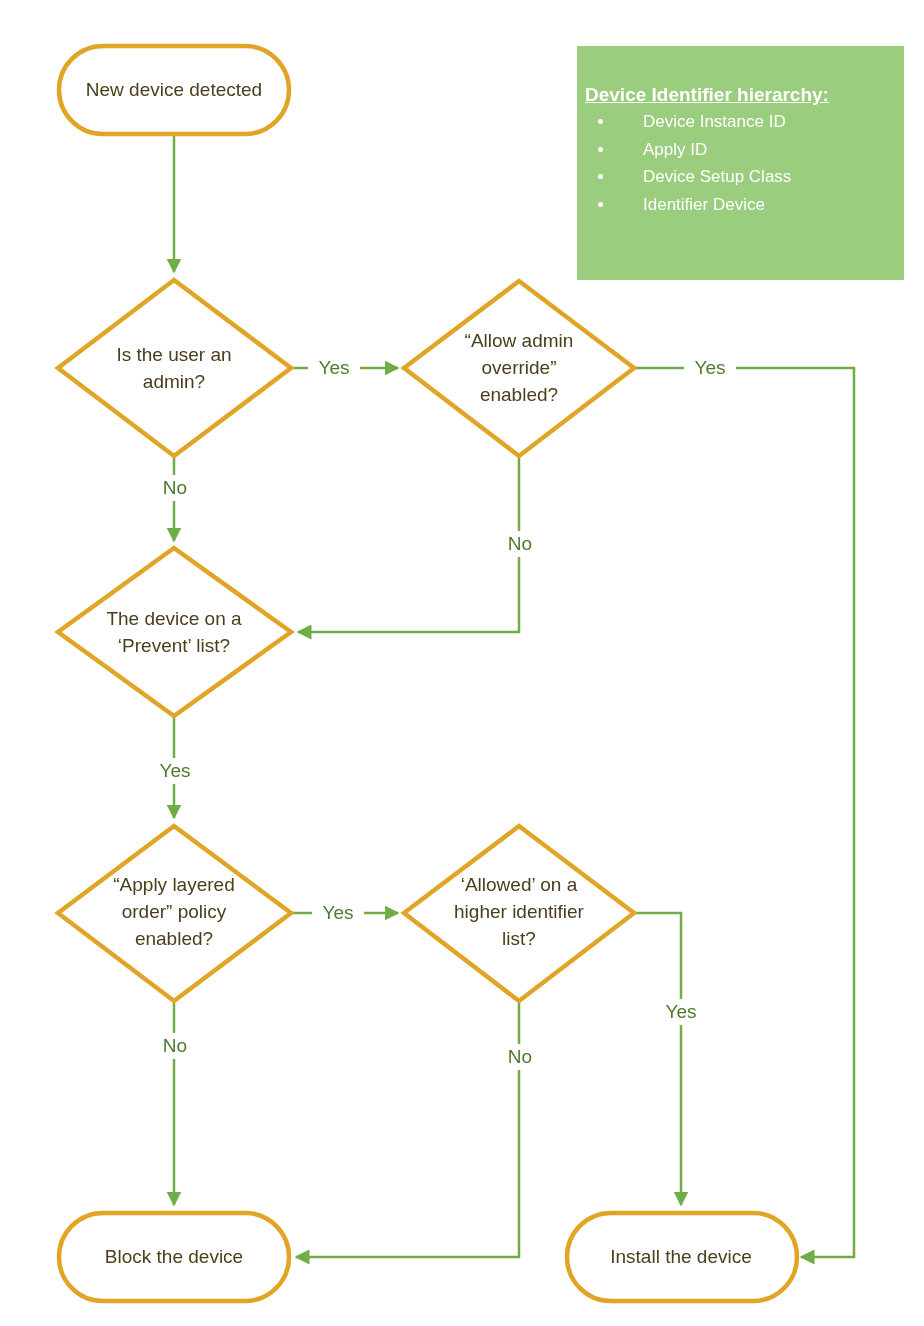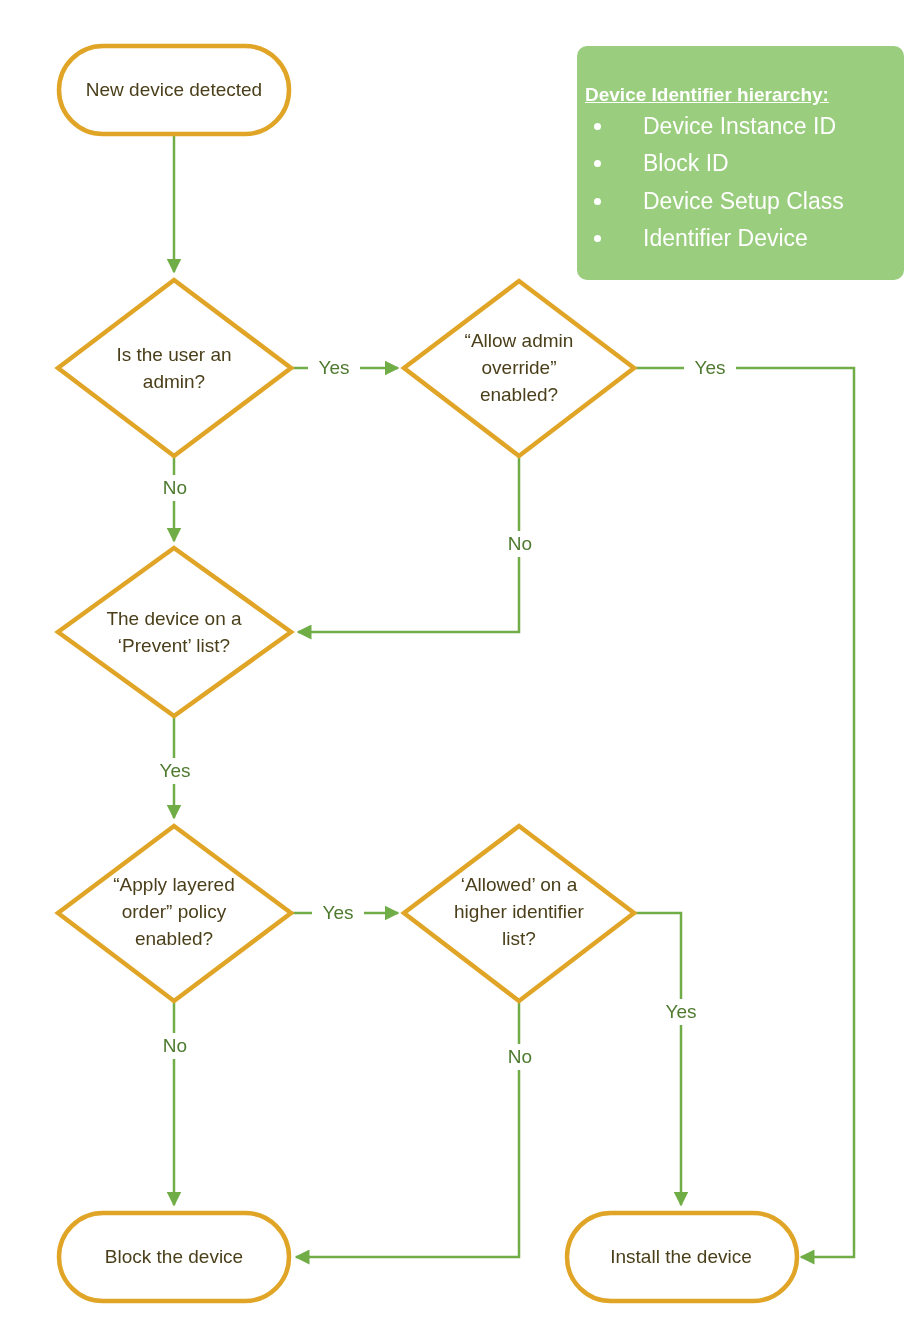--- a/index.html
+++ b/index.html
@@ -21,40 +21,39 @@
   .edge-label{
     fill:#4e7a2f;
     font-family:"Liberation Sans","DejaVu Sans",sans-serif;
     font-size:19px;
     text-anchor:middle;
     dominant-baseline:middle;
   }
   .legend-box{
     position:absolute;
     background:#9ACD7E;
-    border-radius:10px;
   }
   .legend-title{
     color:#ffffff;
     font-size:19px;
     font-weight:bold;
     text-decoration:underline;
     margin:0 0 2px 0;
     padding:0;
     white-space:nowrap;
   }
   .legend-list{
     list-style:disc;
     color:#ffffff;
     margin:0;
     padding-left:30px;
   }
   .legend-list li{
     color:#ffffff;
-    font-size:23px;
+    font-size:17px;
     line-height:1.62;
     padding-left:28px;
   }
 </style>
 </head>
 <body>
 
 <div id="canvas">
 
   <svg id="flow" viewBox="0 0 924 1326" xmlns="http://www.w3.org/2000/svg">
@@ -161,20 +160,20 @@
       <rect x="474" y="1044" width="44" height="26" fill="#FFFFFF" stroke="none"></rect>
       <text class="edge-label" x="496" y="1058">No</text>
     </g>
   </svg>
 
   <div class="legend-box" style="left:553px;top:46px;width:327px;height:234px;">
     <div style="padding:38px 0 0 8px;">
       <div class="legend-title">Device Identifier hierarchy:</div>
       <ul class="legend-list">
         <li>Device Instance ID</li>
-        <li>Block ID</li>
+        <li>Apply ID</li>
         <li>Device Setup Class</li>
         <li>Identifier Device</li>
       </ul>
     </div>
   </div>
 
 </div>
 
 </body></html>

